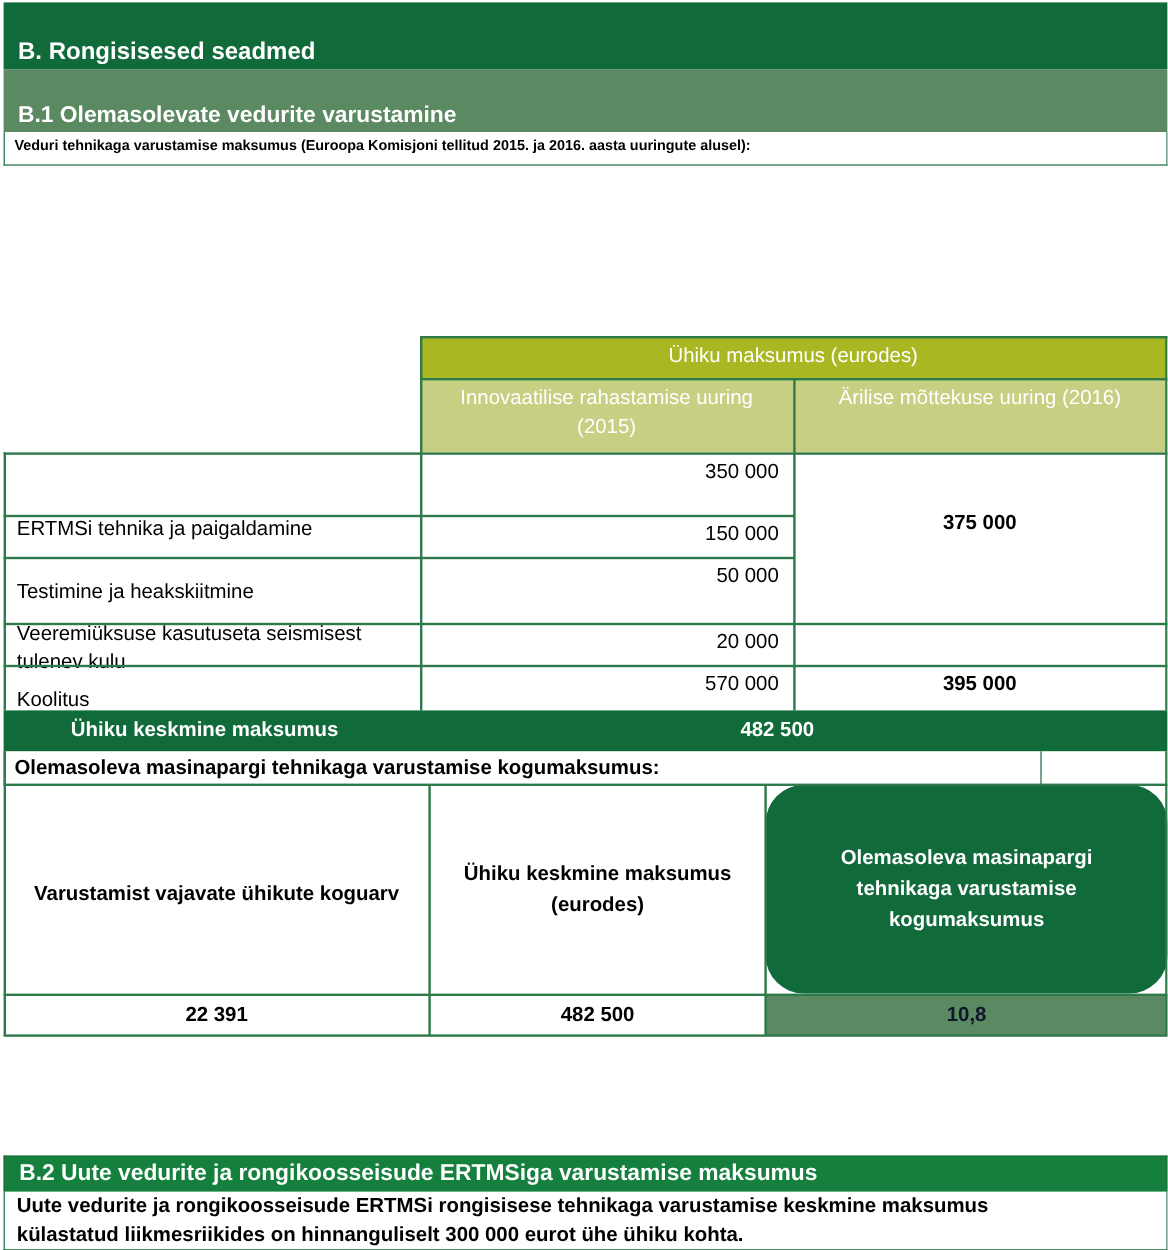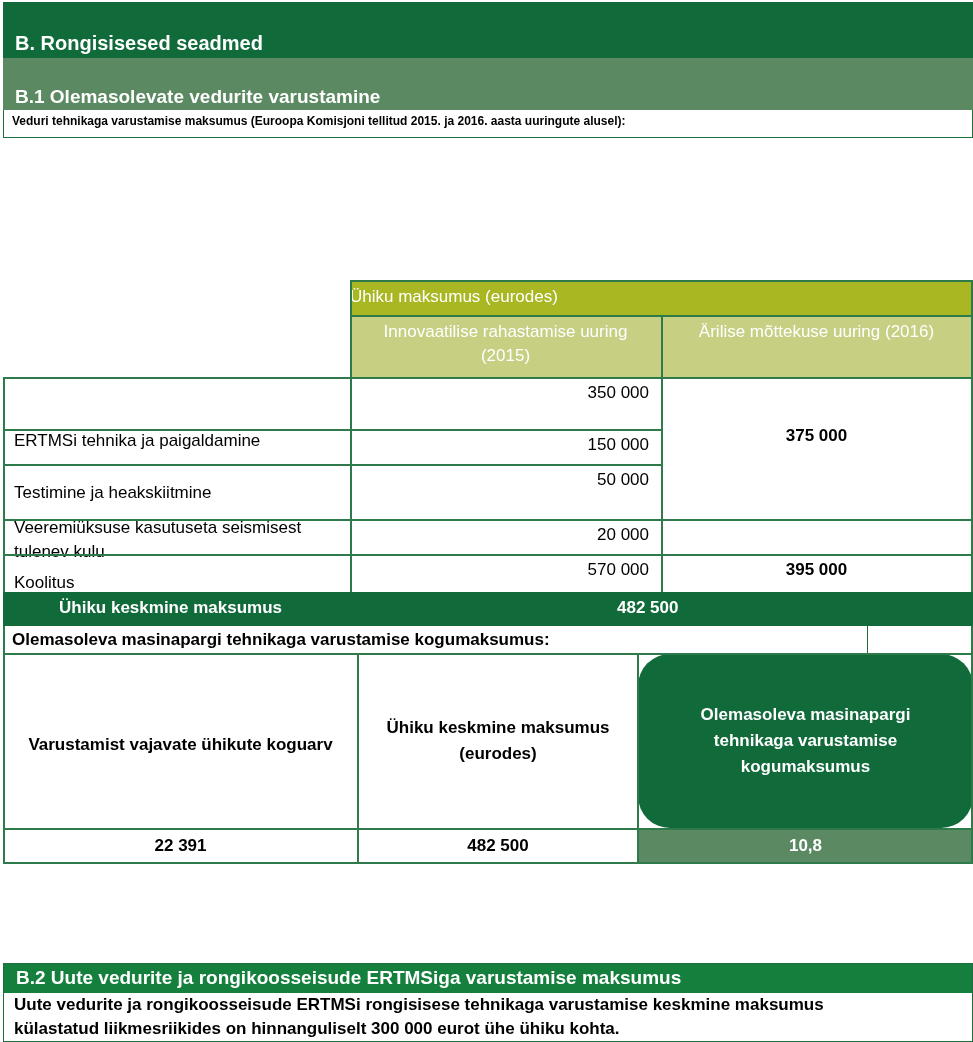--- a/index.html
+++ b/index.html
@@ -28,21 +28,21 @@
       font-weight: bold; font-size: 12px;
       padding: 4px 0 0 8px; white-space: nowrap;
     }
 
     
     .ln { position: absolute; background: #2f7a4a; }
     .cell { position: absolute; box-sizing: border-box; font-size: 17px; }
     #uc-head {
       left: 350px; top: 280px; width: 622px; height: 36px;
       background: #a8b722; color: #fff; font-size: 17px;
-      text-align: left; padding-top: 7px;
+      text-align: center; padding-top: 7px;
     }
     #uc-sub1 {
       left: 350px; top: 316px; width: 311px; height: 61px;
       background: #c6cf82; color: #fff; text-align: center;
       padding: 4px 8px 0 8px; line-height: 24px; font-size: 17px;
     }
     #uc-sub2 {
       left: 661px; top: 316px; width: 311px; height: 61px;
       background: #c6cf82; color: #fff; text-align: center;
       padding-top: 4px; line-height: 24px; font-size: 17px;
@@ -134,21 +134,21 @@
 <div>
   <div class="tcell" style="left:3px;top:654px;width:355px;height:174px;padding-top:8px;">Varustamist vajavate ühikute koguarv</div>
   <div class="tcell" style="left:358px;top:654px;width:280px;height:174px;padding:0 10px;">Ühiku keskmine maksumus (eurodes)</div>
   <div class="tcell" style="left:638px;top:654px;width:335px;height:174px;background:#106a3a;color:#fff;flex-direction:row;padding:0 30px;border-radius:32px;">
     <span>Olemasoleva masinapargi tehnikaga varustamise kogumaksumus</span>
     <span style="height:26px;"></span>
   </div>
 
   <div class="tcell" style="left:3px;top:829px;width:355px;height:34px;">22 391</div>
   <div class="tcell" style="left:358px;top:829px;width:280px;height:34px;">482 500</div>
-  <div class="tcell" style="left:638px;top:829px;width:335px;height:34px;background:#5b8962;color:#ffffff;">10,8</div>
+  <div class="tcell" style="left:638px;top:829px;width:335px;height:34px;background:#5b8962;color:#0f172a;">10,8</div>
 
   <div class="ln" style="left:3px;top:653px;width:970px;height:1.5px;"></div>
   <div class="ln" style="left:3px;top:626px;width:1.5px;height:237px;"></div>
   <div class="ln" style="left:971px;top:626px;width:1.5px;height:237px;"></div>
   <div class="ln" style="left:357px;top:654px;width:1.5px;height:209px;"></div>
   <div class="ln" style="left:637px;top:654px;width:1.5px;height:209px;"></div>
   <div class="ln" style="left:3px;top:828px;width:970px;height:1.5px;"></div>
   <div class="ln" style="left:3px;top:862px;width:970px;height:1.5px;"></div>
 </div>
 

